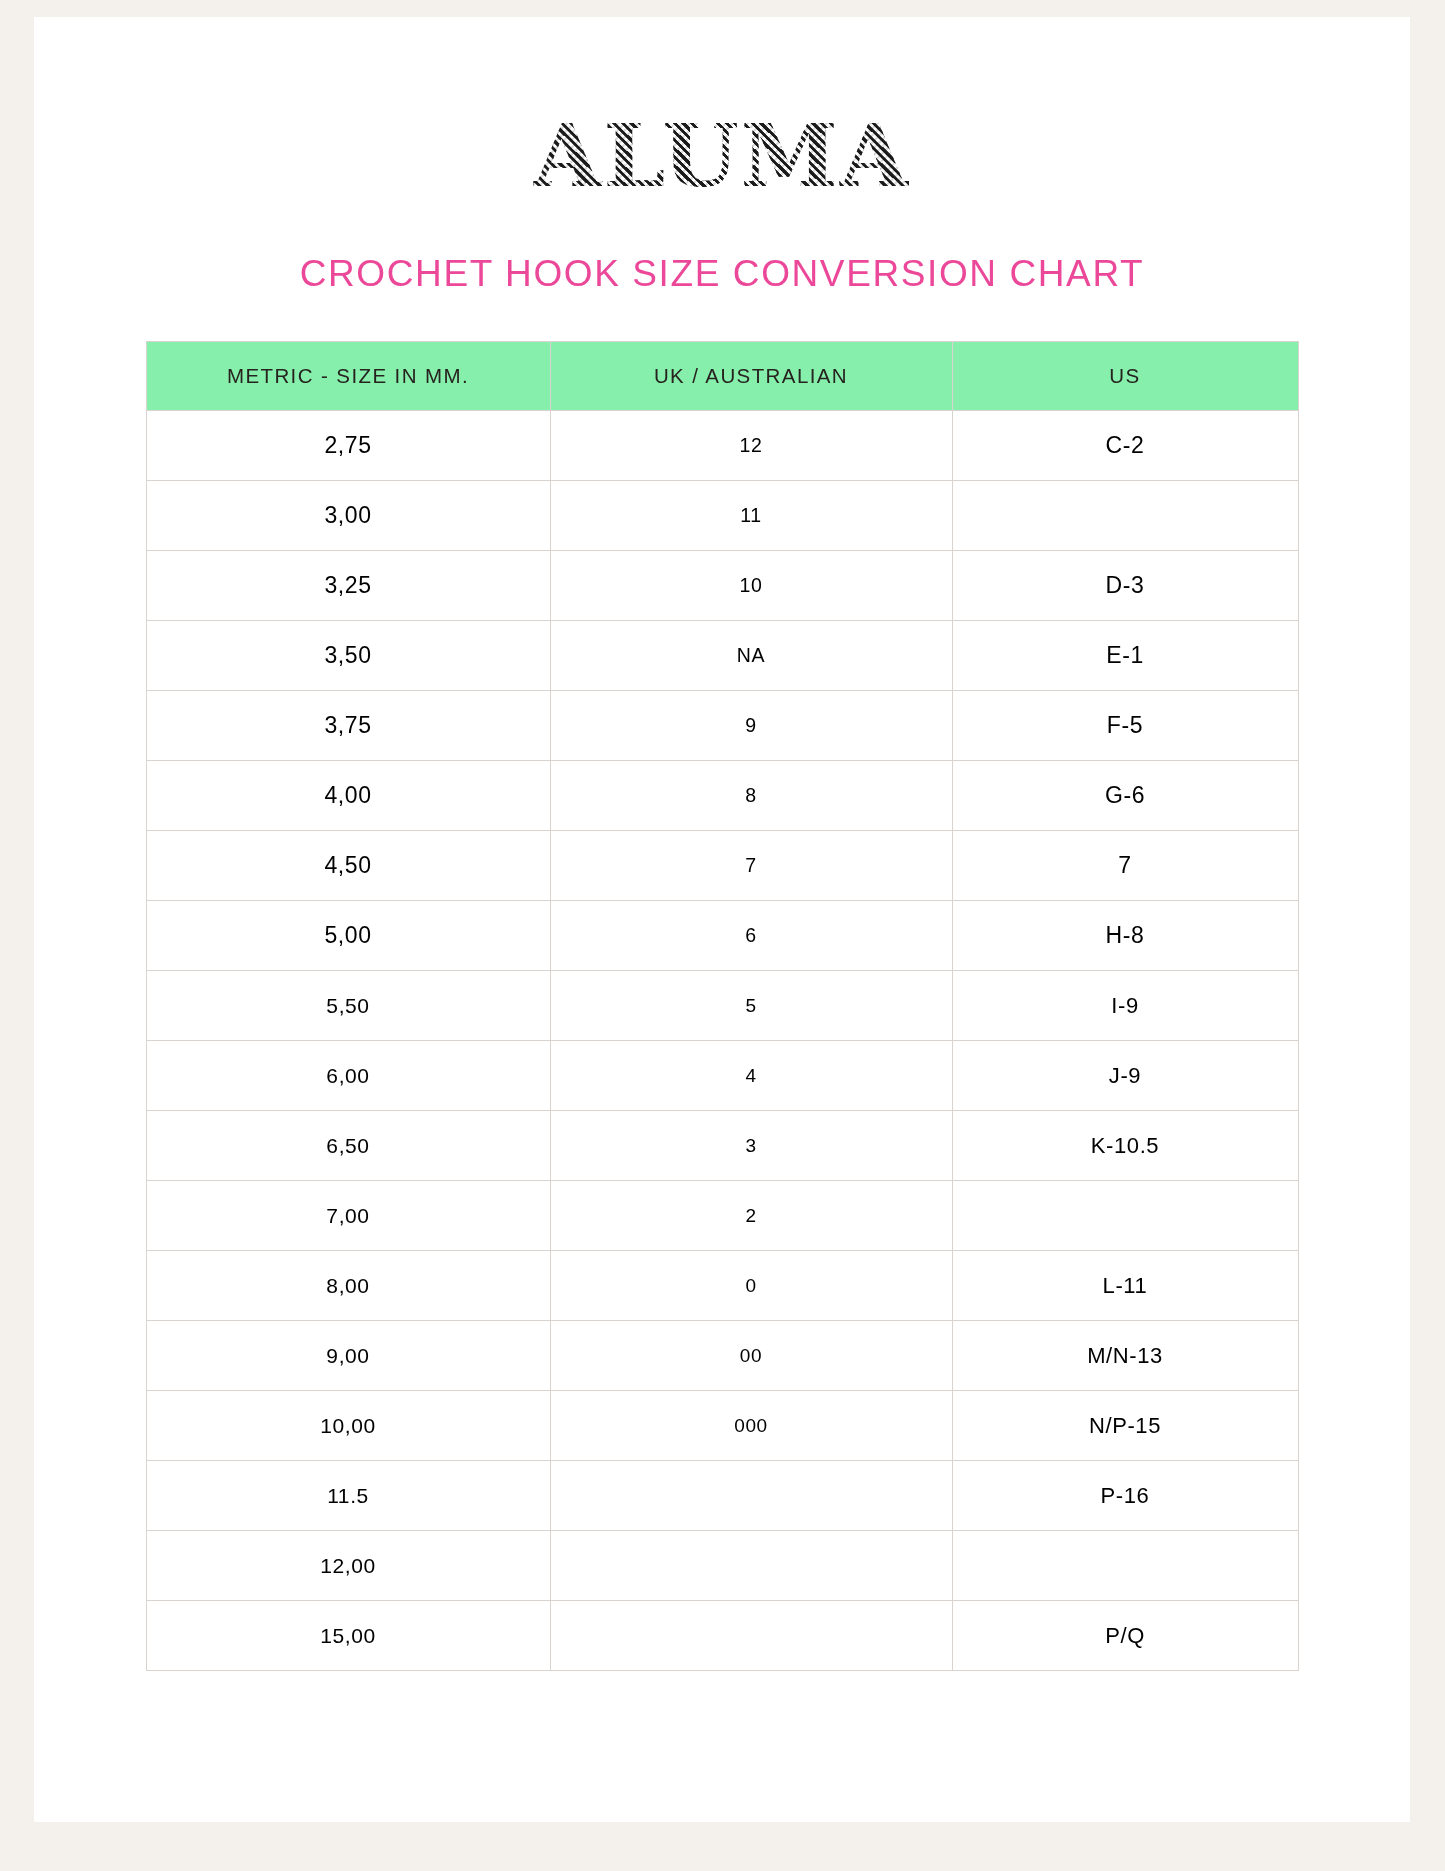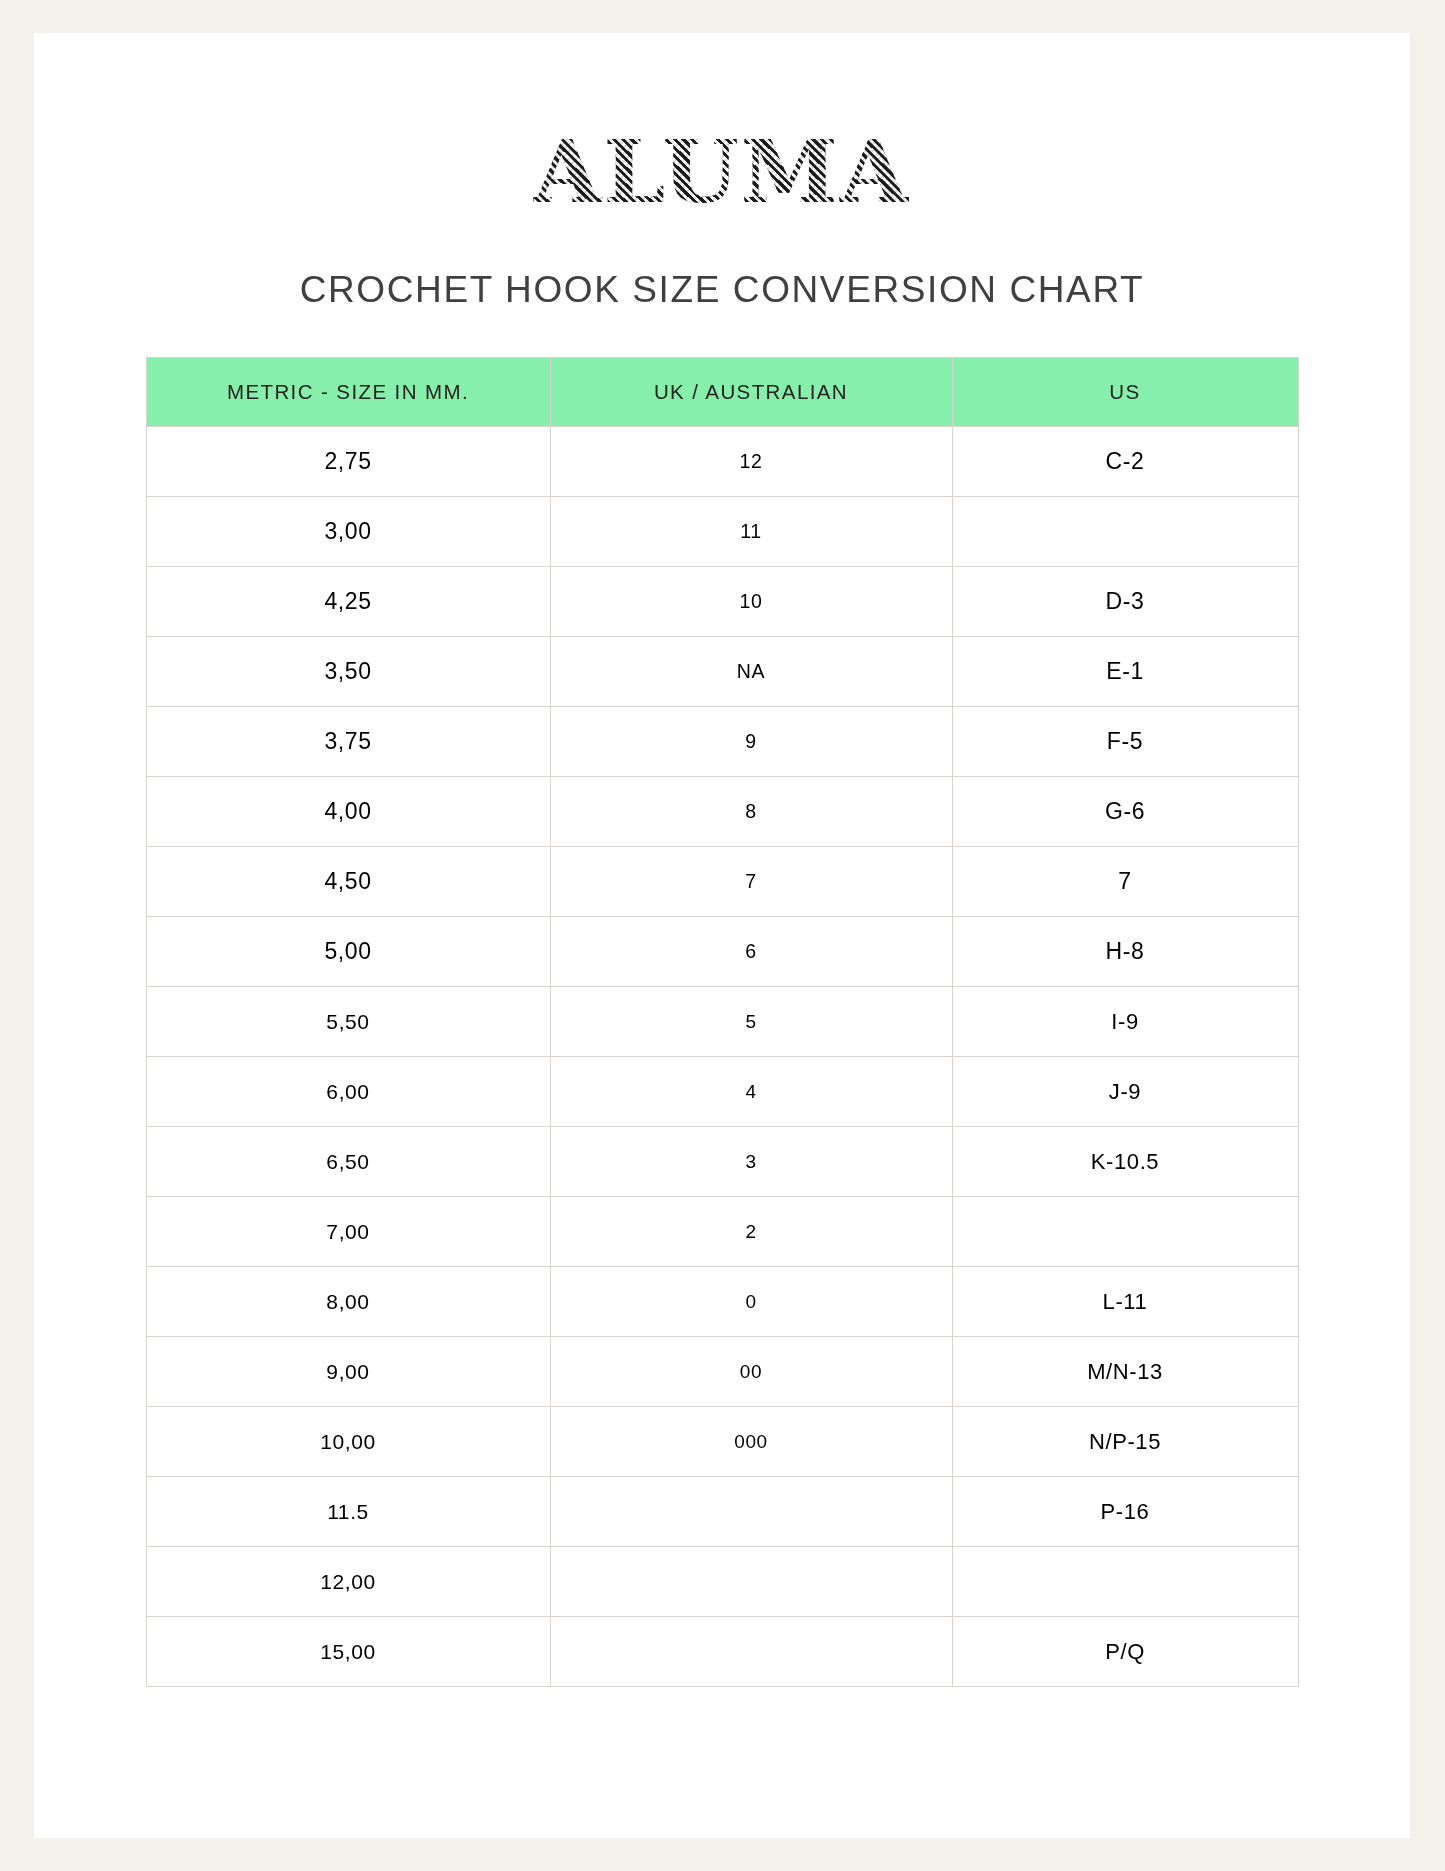--- a/index.html
+++ b/index.html
@@ -9,21 +9,21 @@
   body {
     width: 1445px;
     height: 1871px;
     background: #f4f0ec;
     font-family: "Liberation Sans", sans-serif;
     -webkit-font-smoothing: antialiased;
   }
   .page {
     position: absolute;
     left: 34px;
-    top: 33px;
+    top: 17px;
     width: 1376px;
     height: 1805px;
     background: #ffffff;
     box-sizing: border-box;
   }
   .logo-wrap {
     margin-top: 96px;
     display: flex;
     justify-content: center;
     align-items: center;
@@ -42,21 +42,21 @@
     -webkit-background-clip: text;
     background-clip: text;
     color: transparent;
     transform: scaleX(1.02);
   }
   .title {
     margin-top: 54px;
     text-align: center;
     font-size: 37px;
     letter-spacing: 1.6px;
-    color: #404040;
+    color: #ec4899;
     font-weight: 400;
   }
   table.conv {
     margin: 46px auto 0 auto;
     width: 1152px;
     border-collapse: collapse;
     table-layout: fixed;
   }
   table.conv th, table.conv td {
     border: 1px solid #d9d4cf;
@@ -118,21 +118,21 @@
         <td class="metric">2,75</td>
         <td class="uk">12</td>
         <td class="us">C-2</td>
       </tr>
       <tr>
         <td class="metric">3,00</td>
         <td class="uk">11</td>
         <td class="us"></td>
       </tr>
       <tr>
-        <td class="metric">4,25</td>
+        <td class="metric">3,25</td>
         <td class="uk">10</td>
         <td class="us">D-3</td>
       </tr>
       <tr>
         <td class="metric">3,50</td>
         <td class="uk">NA</td>
         <td class="us">E-1</td>
       </tr>
       <tr>
         <td class="metric">3,75</td>

